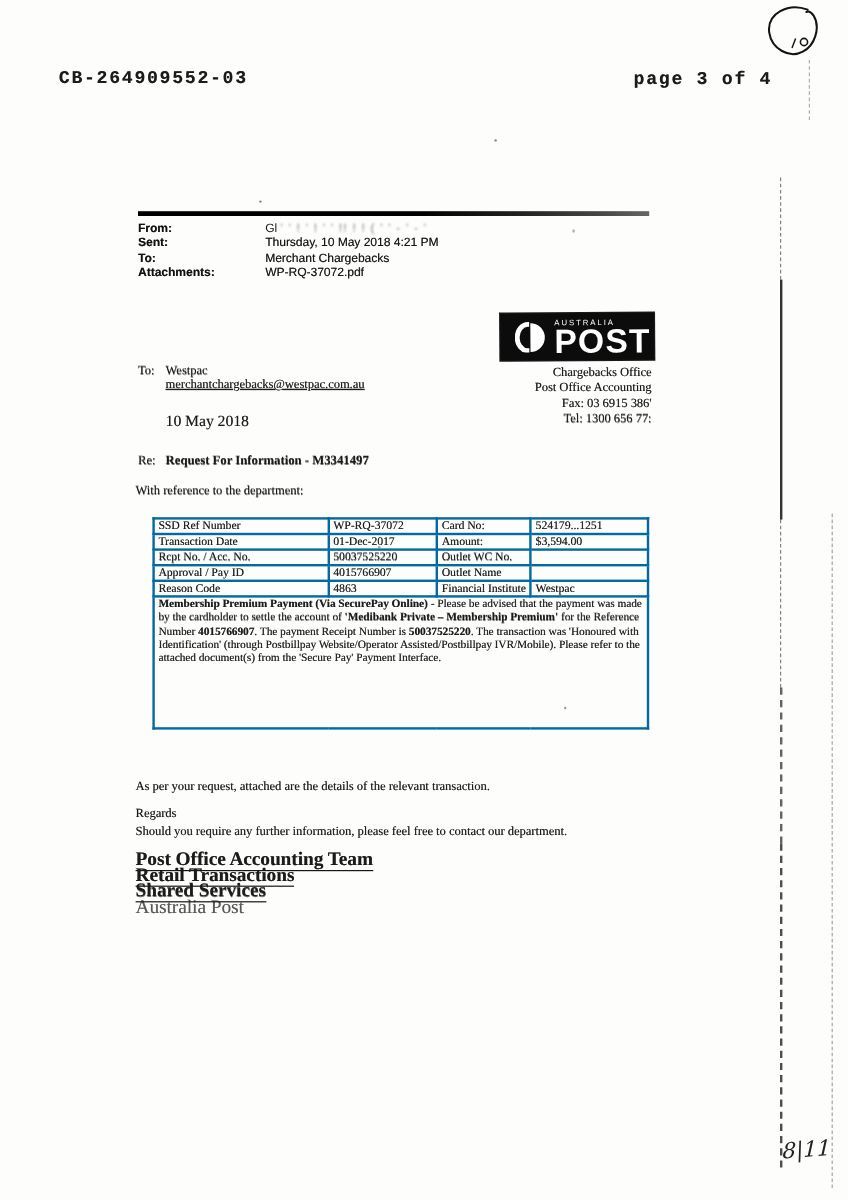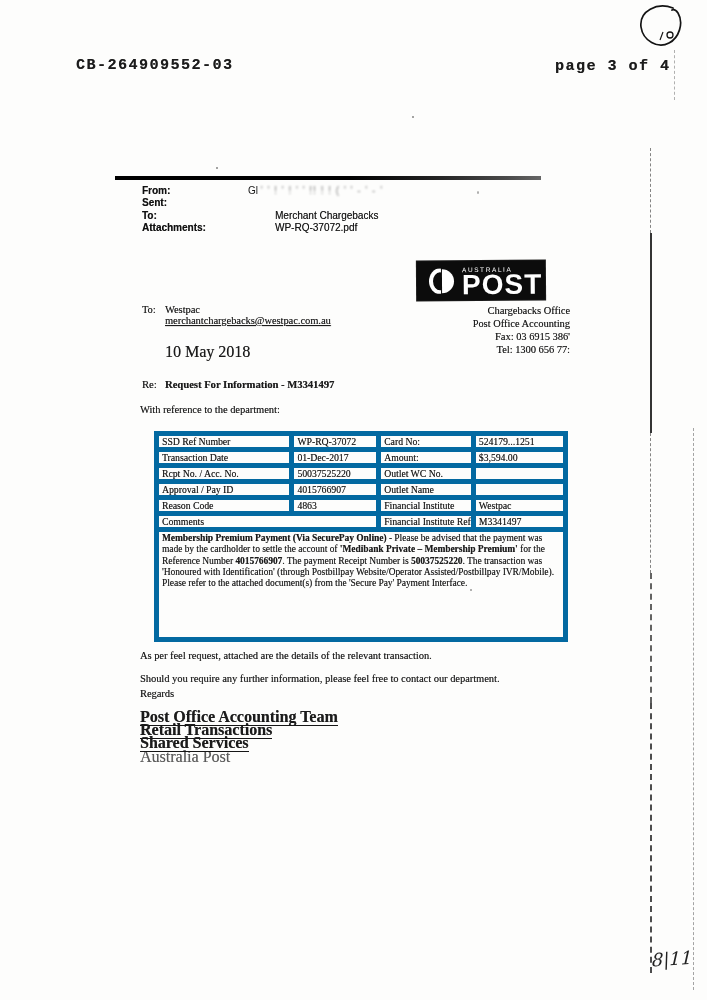--- a/index.html
+++ b/index.html
@@ -8,21 +8,21 @@
     position:relative;
     background:#fdfdfc;
     font-family:"Liberation Serif", serif;
     color:#1b1b1b;
     overflow:hidden;
   }
   .abs { position:absolute; }
   .mono { font-family:"Liberation Mono","DejaVu Sans Mono",monospace; font-weight:bold; }
   .sans { font-family:"Liberation Sans","DejaVu Sans",sans-serif; }
   .serif { font-family:"Liberation Serif","DejaVu Serif",serif; }
-  .scan { text-shadow:0.2px 0.2px 0.35px rgba(0,0,0,0.55);margin-left:27px; }
+  .scan { text-shadow:0.2px 0.2px 0.35px rgba(0,0,0,0.55); }
 
   
   .doc-id { left:49px; top:57px; font-size:15px; letter-spacing:1.5px; }
   .page-num { left:528px; top:58px; font-size:15px; letter-spacing:1.5px; }
 
   
   .punch-circle { left:633px; top:4px; }
   .vseg { border-left-style:dashed; border-left-color:#222; }
 
   
@@ -49,31 +49,31 @@
   .ap-text .small { font-size:6.5px; letter-spacing:1.6px; line-height:7px; }
   .ap-text .big { font-size:28px; font-weight:bold; letter-spacing:1px; line-height:23px; }
 
   
   .addr { left:115px; top:304px; width:428px; display:flex; justify-content:space-between;
      font-size:10.4px; }
   .addr .to-line { display:flex; }
   .addr .to-lbl { width:23px; }
   .addr .email-link { text-decoration:underline; }
   .addr .right { text-align:right; line-height:13px; }
-  .letter-date { left:138px; top:343px; font-size:16px; }
+  .letter-date { left:138px; top:343px; font-size:13px; }
 
   .re-line { left:115px; top:379px; font-size:10.6px; display:flex; }
   .re-line .re-lbl { width:23px; }
   .re-line .re-subj { font-weight:bold; }
   .intro { left:113px; top:404px; font-size:10.4px; }
 
   
   .txn { left:127px; top:431px; width:414px; border-collapse:collapse;
      font-size:9.7px; }
-  .txn td { border:5px solid #0369a1; height:12px; padding:0 3px; line-height:11px;
+  .txn td { border:2px solid #0369a1; height:12px; padding:0 3px; line-height:11px;
      white-space:nowrap; overflow:visible; }
   .txn { border:1.5px solid #1a1a1a; }
   .txn .comments-cell { height:110px; vertical-align:top; white-space:normal;
      padding:1px 3px; font-size:9.4px; line-height:11.3px; }
   .txn .comments-cell .b { font-weight:bold;text-align:right; }
 
   
   .para1 { left:113px; top:650px; font-size:10.4px; }
   .para2 { left:113px; top:672px; font-size:10.4px; line-height:14.5px; }
   .signature { left:113px; top:710px; font-size:16px; line-height:13.2px; }
@@ -109,20 +109,21 @@
 <div class="abs vseg" style="left:693px; top:428px; height:562px; border-left-width:1px; opacity:.4;"></div>
 
 <div class="abs email-block sans">
   <div class="email-rule"></div>
   <div class="email-row">
     <span class="lbl scan">From:</span>
     <span class="val"><span>Gl</span> <span class="blurred">' ' ! ' ! ' ' !! ! ! ( ' ' - ' - '</span></span>
   </div>
   <div class="email-row">
     <span class="lbl scan">Sent:</span>
+    <span class="val scan" style="filter:blur(.25px);">Thursday, 10 May 2018 4:21 PM</span>
   </div>
   <div class="email-row">
     <span class="lbl scan">To:</span>
     <span class="val scan">Merchant Chargebacks</span>
   </div>
   <div class="email-row">
     <span class="lbl scan">Attachments:</span>
     <span class="val scan">WP-RQ-37072.pdf</span>
   </div>
 </div>
@@ -195,34 +196,29 @@
     <td>Outlet Name</td>
     <td></td>
   </tr>
   <tr>
     <td>Reason Code</td>
     <td>4863</td>
     <td>Financial Institute</td>
     <td>Westpac</td>
   </tr>
   <tr>
-    <td colspan="2">Comments</td>
-    <td style="padding-right:0;">Financial Institute Ref</td>
-    <td>M3341497</td>
-  </tr>
-  <tr>
     <td colspan="4" class="comments-cell"><span class="b">Membership Premium Payment (Via SecurePay Online)</span><span> - Please be advised that the payment was made by the cardholder to settle the account of </span><span class="b">'Medibank Private – Membership Premium'</span><span> for the Reference Number </span><span class="b">4015766907</span><span>. The payment Receipt Number is </span><span class="b">50037525220</span><span>. The transaction was 'Honoured with Identification' (through Postbillpay Website/Operator Assisted/Postbillpay IVR/Mobile). Please refer to the attached document(s) from the 'Secure Pay' Payment Interface.</span></td>
   </tr>
   </tbody>
 </table>
 
-<div class="abs serif para1 scan">As per feel request, attached are the details of the relevant transaction.</div>
+<div class="abs serif para1 scan">As per your request, attached are the details of the relevant transaction.</div>
 <div class="abs serif para2 scan">
+  <div>Regards</div>
   <div>Should you require any further information, please feel free to contact our department.</div>
-  <div>Regards</div>
 </div>
 
 <div class="abs serif signature scan">
   <span class="sig-line"><span>Post Office Accounting Team</span></span>
   <span class="sig-line"><span>Retail Transactions</span></span>
   <span class="sig-line"><span>Shared Services</span></span>
   <span class="sig-line company">Australia Post</span>
 </div>
 
 <div class="abs hand-note">8|11</div>

